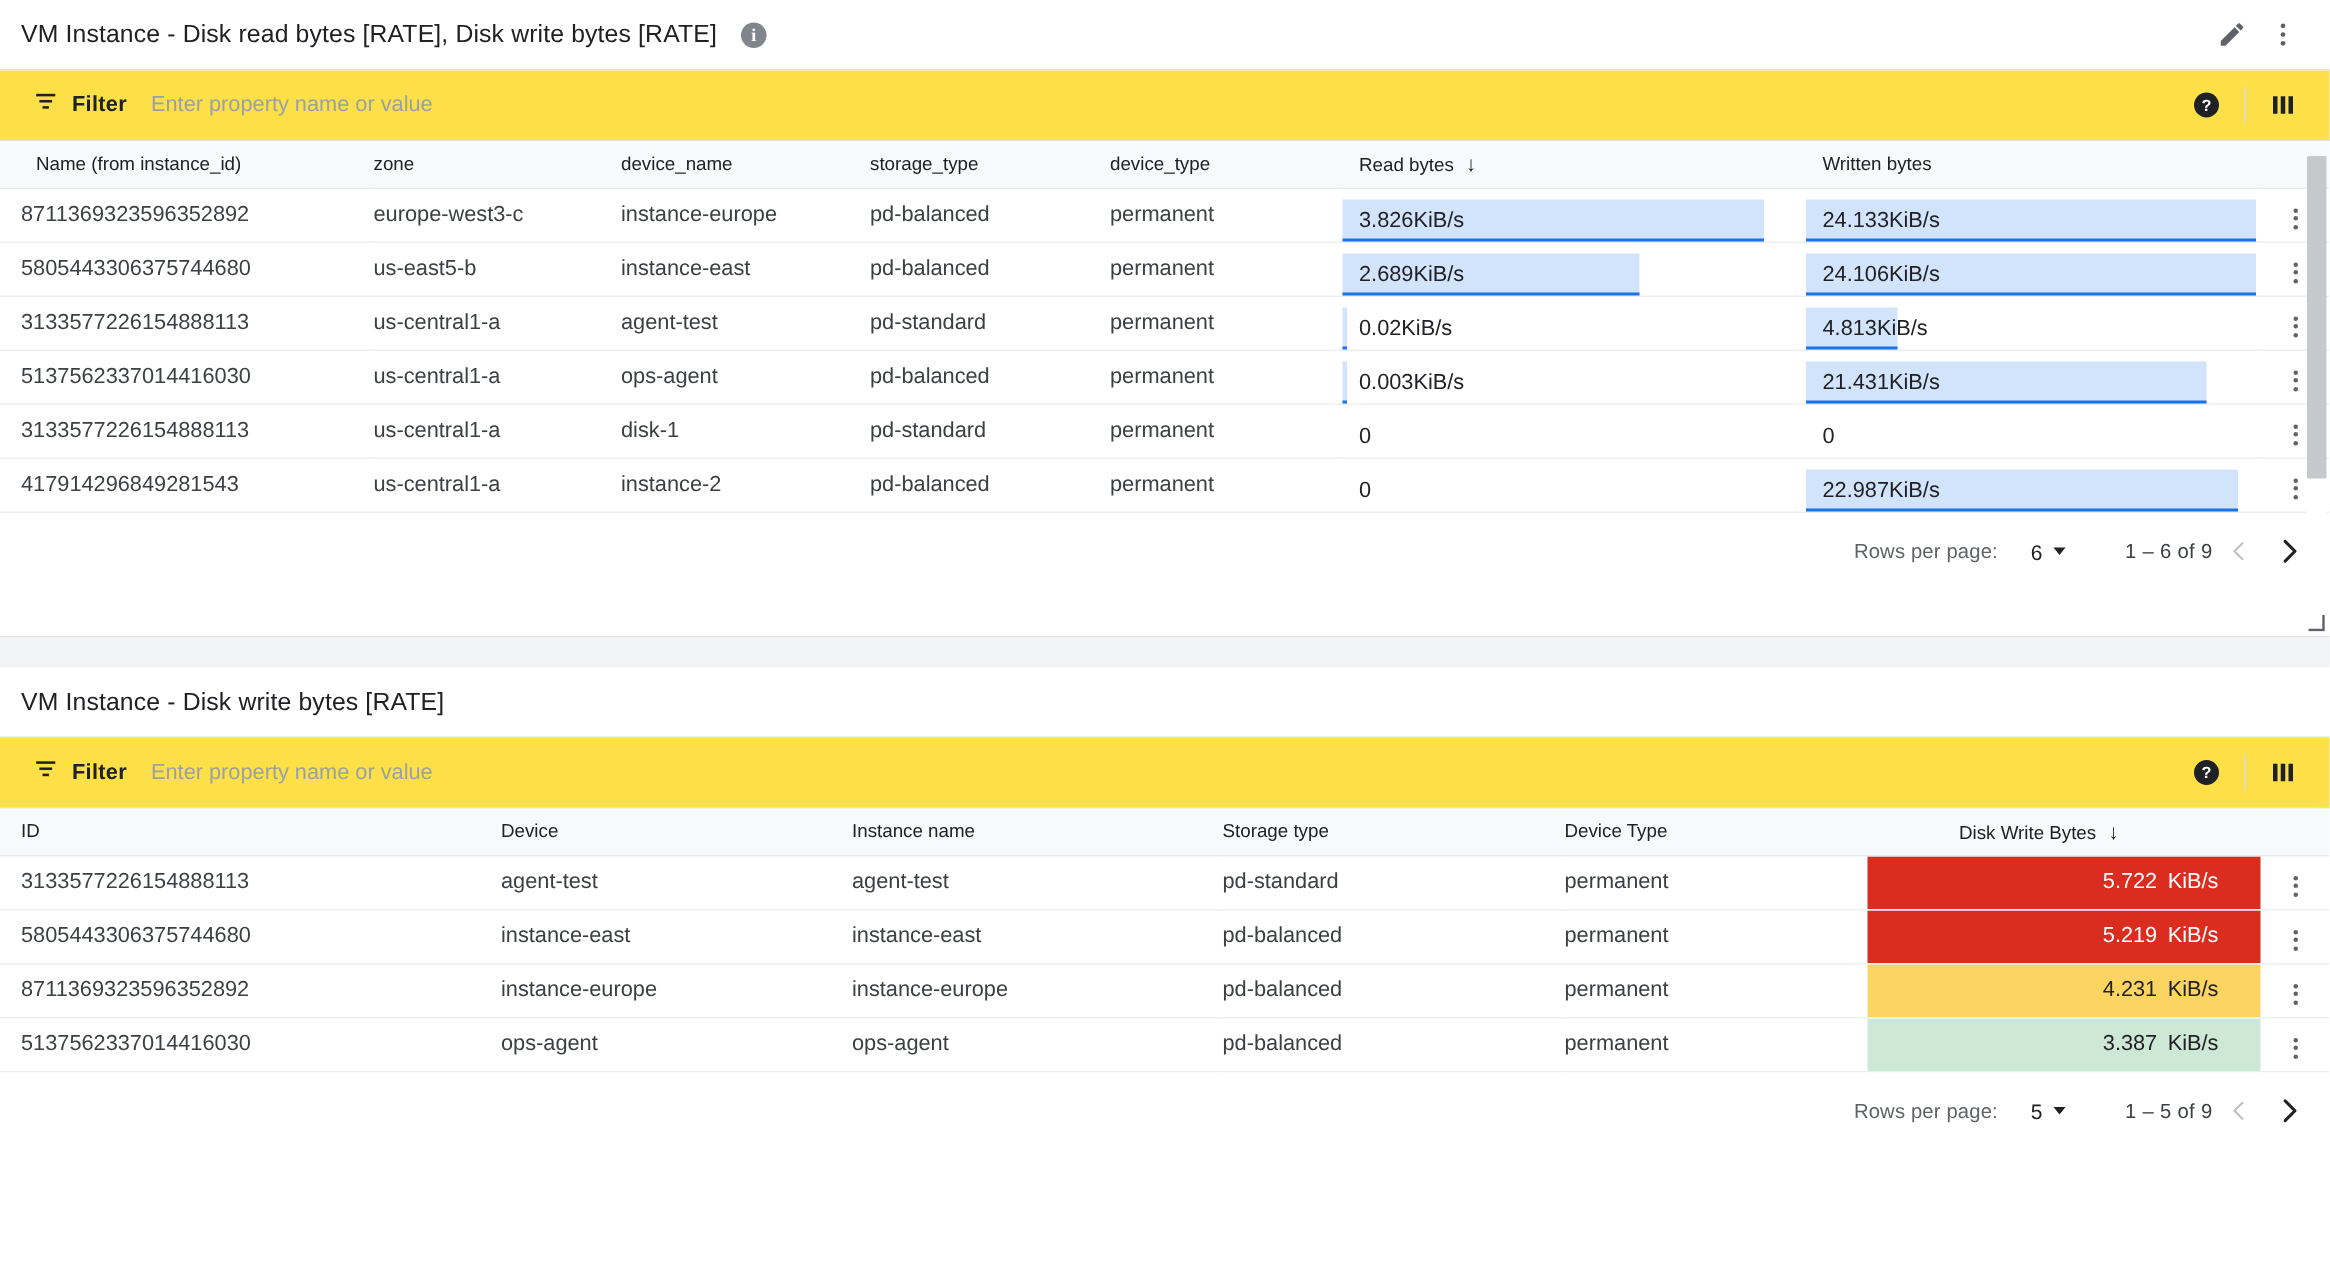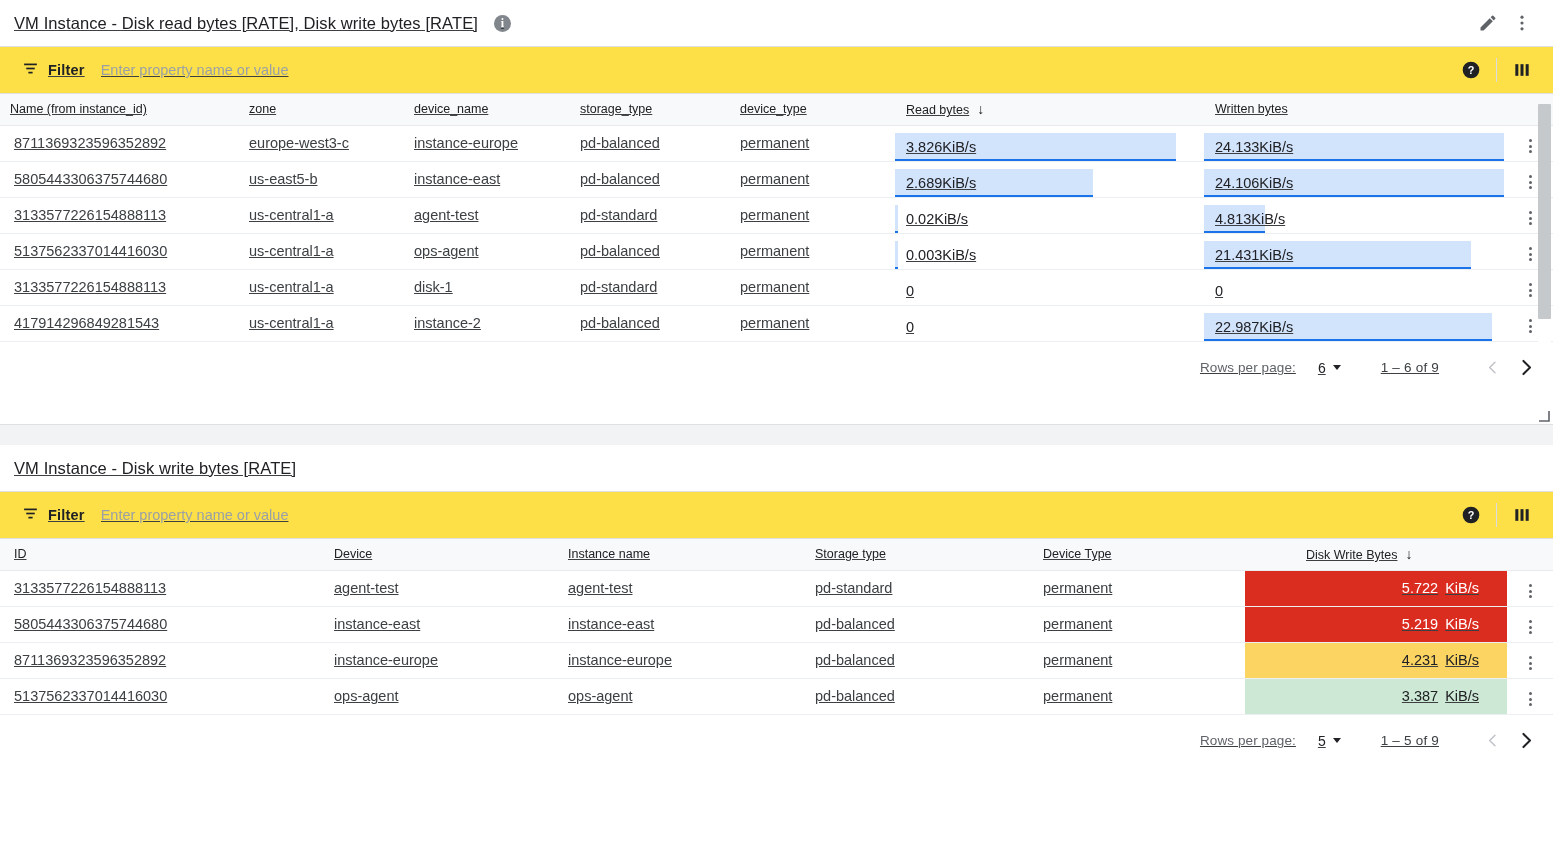--- a/index.html
+++ b/index.html
@@ -5,21 +5,21 @@
   * { box-sizing: border-box; margin: 0; padding: 0; }
   html, body {
     width: 1553px; height: 841px;
     background: #ffffff;
     font-family: "Liberation Sans", sans-serif;
     color: #3c4043;
     overflow: hidden;
   }
 
   
-  .panel { position: relative; background: #fff; text-decoration: underline; }
+  .panel { position: relative; background: #fff; }
 
   .panel-head {
     height: 47px;
     display: flex; align-items: center;
     padding: 0 14px 0 14px;
     border-bottom: 1px solid #e0e0e0;
     background: #fff;
   }
   .panel-title {
     font-size: 16.5px;
@@ -146,21 +146,21 @@
     display: inline-flex; align-items: center; gap: 7px;
     color: #202124; font-size: 14px;
     margin-right: 40px;
   }
   .caret {
     width: 0; height: 0;
     border-left: 4.5px solid transparent;
     border-right: 4.5px solid transparent;
     border-top: 5.5px solid #202124;
   }
-  .pg-range { color: #3c4043; font-size: 13.5px; margin-right: 36px; letter-spacing: .2px; }
+  .pg-range { color: #3c4043; font-size: 13.5px; letter-spacing: .2px; }
   .pg-arrow {
     width: 34px; height: 34px;
     display: inline-flex; align-items: center; justify-content: center;
   }
 
   
   #panel1 { position: absolute; left: 0; top: 0; width: 1553px; height: 425px; }
   #gap { position: absolute; left: 0; top: 425px; width: 1553px; height: 20px; background: #f1f3f4; }
   #panel2 { position: absolute; left: 0; top: 445px; width: 1553px; height: 396px; }
 
@@ -237,21 +237,21 @@
         <col style="width:165px">
         <col style="width:166px">
       <col style="width:160px">
         <col style="width:155px">
         <col style="width:309px">
       <col style="width:303px">
         <col style="width:46px">
     </colgroup>
     <thead>
       <tr>
-        <th style="padding-left:10px"><span>Name (from instance_id)</span></th>
+        <th style="padding-left:24px"><span>Name (from instance_id)</span></th>
         <th><span>zone</span></th>
         <th><span>device_name</span></th>
         <th><span>storage_type</span></th>
         <th><span>device_type</span></th>
         <th style="padding-left:11px"><span>Read bytes</span><span class="sort-arrow">↓</span></th>
         <th style="padding-left:11px"><span>Written bytes</span></th>
         <th></th>
       </tr>
     </thead>
     <tbody id="p1body">

